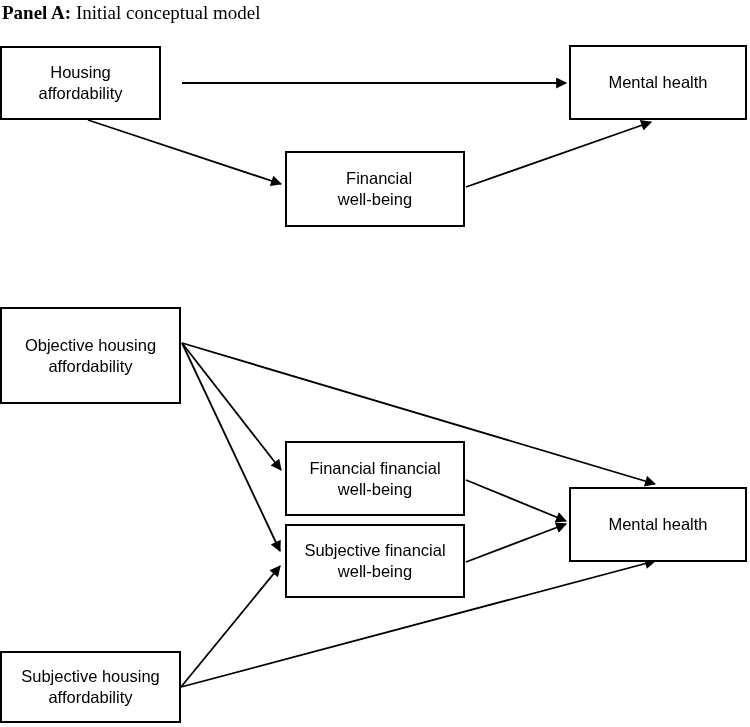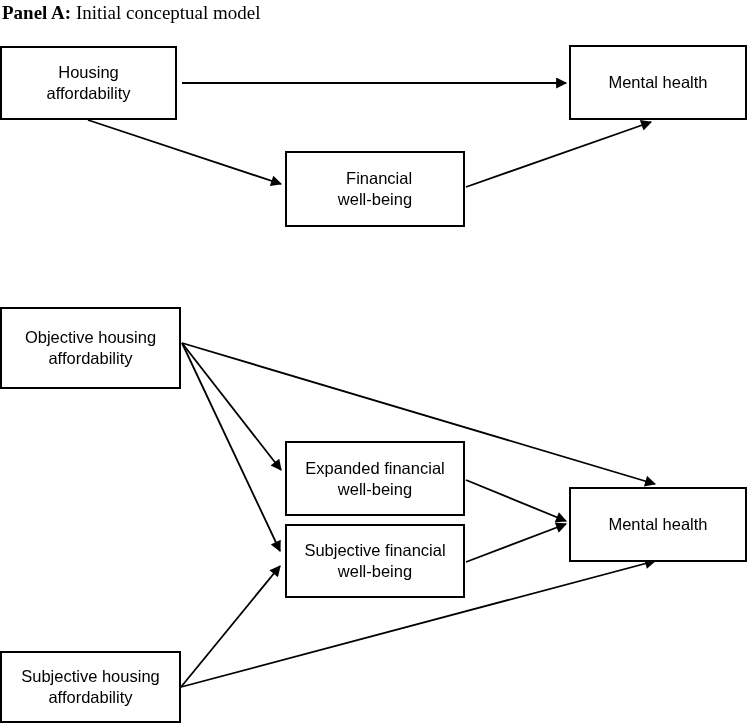--- a/index.html
+++ b/index.html
@@ -28,25 +28,25 @@
     color: #000000;
     display: flex;
     align-items: center;
     justify-content: center;
     text-align: center;
     font-size: 16.5px;
     line-height: 1.26;
     white-space: pre-line;
   }
   
-  .n-a-housing   { left: 0px;   top: 46px;  width: 177px; height: 74px; }
+  .n-a-housing   { left: 0px;   top: 46px;  width: 161px; height: 74px; }
   .n-a-mental    { left: 569px; top: 45px;  width: 178px; height: 75px; }
   .n-a-financial { left: 285px; top: 151px; width: 180px; height: 76px; text-align: right; }
   
-  .n-b-objhousing  { left: 0px;   top: 307px; width: 181px; height: 82px; }
+  .n-b-objhousing  { left: 0px;   top: 307px; width: 181px; height: 97px; }
   .n-b-subjhousing { left: 0px;   top: 651px; width: 181px; height: 72px; }
   .n-b-objfin      { left: 285px; top: 441px; width: 180px; height: 75px; }
   .n-b-subjfin     { left: 285px; top: 524px; width: 180px; height: 74px; }
   .n-b-mental      { left: 569px; top: 487px; width: 178px; height: 75px; }
   .t-a { top: 2px; }
   .t-b { top: 263px; }
   svg.edges {
     position: absolute;
     left: 0; top: 0;
     width: 750px; height: 727px;
@@ -88,19 +88,19 @@
 affordability</div>
   <div class="node n-a-mental">Mental health</div>
   <div class="node n-a-financial">Financial
 well-being</div>
 
 
   <div class="node n-b-objhousing">Objective housing
 affordability</div>
   <div class="node n-b-subjhousing">Subjective housing
 affordability</div>
-  <div class="node n-b-objfin">Expanded financial
+  <div class="node n-b-objfin">Financial financial
 well-being</div>
   <div class="node n-b-subjfin">Subjective financial
 well-being</div>
   <div class="node n-b-mental">Mental health</div>
 
 </div>
 
 </body></html>

